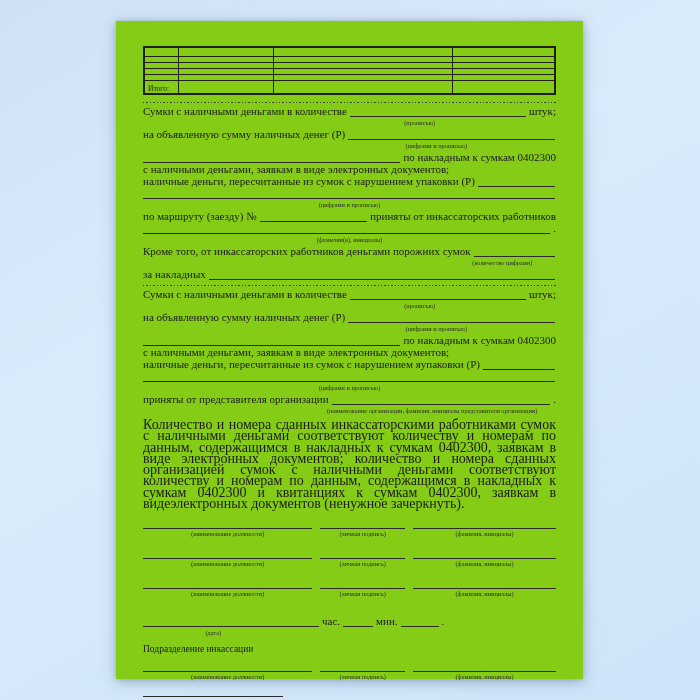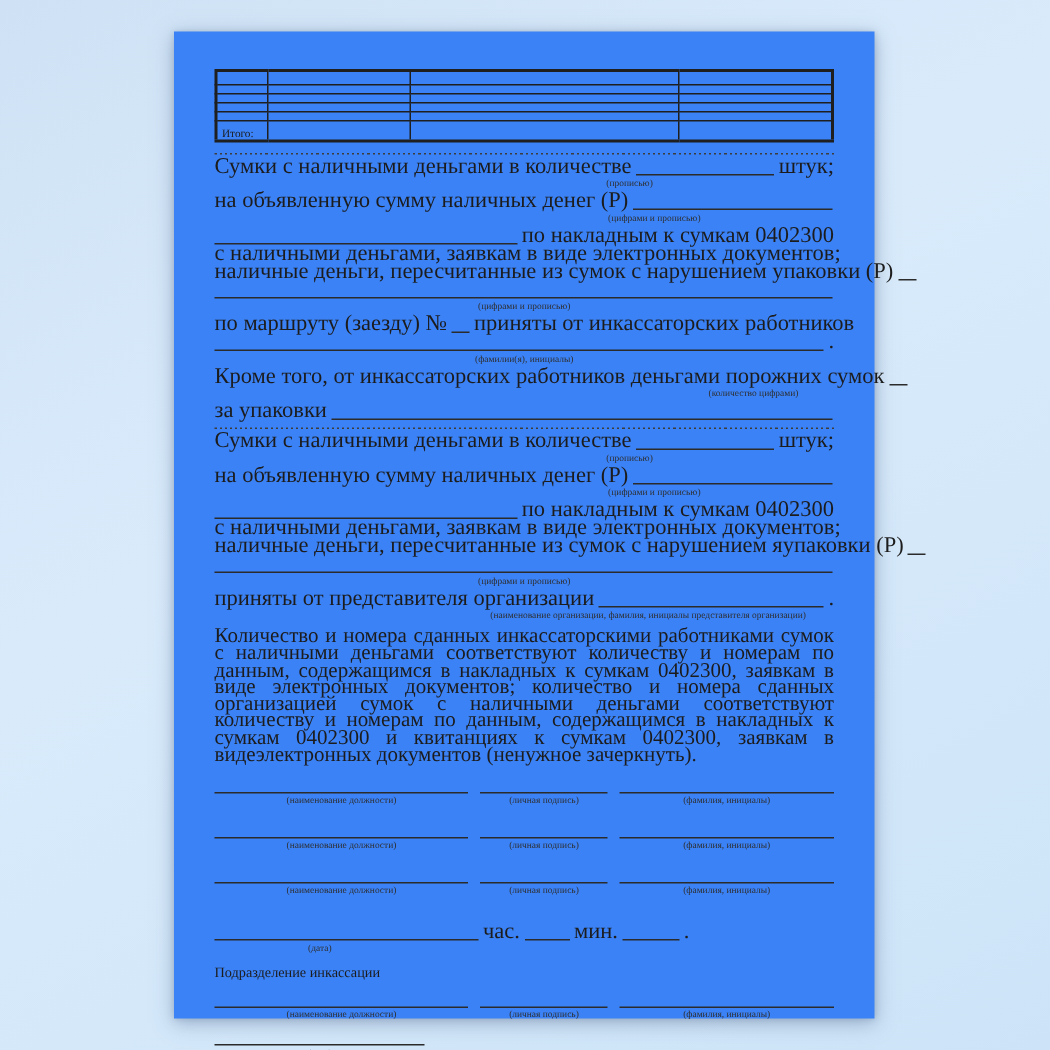--- a/index.html
+++ b/index.html
@@ -5,21 +5,21 @@
   * { margin:0; padding:0; box-sizing:border-box; }
   html,body { width:700px; height:700px; overflow:hidden; }
   body {
     background: linear-gradient(150deg, #cfe2f5 0%, #d9ebfb 40%, #cde4f8 100%);
     font-family: "Liberation Serif", "DejaVu Serif", serif;
     color:#1c1c1c;
     position:relative;
   }
   .page {
     position:absolute; left:116px; top:21px; width:467px; height:658px;
-    background:#3b82f6;
+    background:#84cc16;
     box-shadow: 0 3px 12px rgba(95,120,155,.5), 0 0 4px rgba(120,140,170,.35);
   }
   .content { padding:25px 27px 0 27px; }
 
   
   table.grid { width:100%; border-collapse:collapse; table-layout:fixed; margin-bottom:6px; }
   table.grid td {
     border:1px solid #1f1f1f;
     font-size:7.5px; line-height:9px; padding:0 3px;
     overflow:hidden; vertical-align:bottom;
@@ -29,21 +29,21 @@
   tr.r-first td{height:9px; border-top:2px solid #1f1f1f;}
   tr.r-thin td{height:6px;}
   tr.r-total td{height:14px; border-bottom:2px solid #1f1f1f;}
 
   .dots {
     height:2px; margin:4px 0 2px;
     background-image: repeating-linear-gradient(90deg,#3c3c3c 0 1.4px, transparent 1.4px 3.4px);
     background-size:100% 1.4px; background-repeat:no-repeat; background-position:bottom left;
   }
 
-  .row { display:flex; align-items:flex-end; height:12px; font-size:15px; line-height:11px; white-space:nowrap; }
+  .row { display:flex; align-items:flex-end; height:12px; font-size:11px; line-height:11px; white-space:nowrap; }
   .row .txt { flex:none; }
   .blank { flex:1 1 auto; border-bottom:1px solid #2b2b2b; height:10px; margin:0 3px; min-width:12px; }
   .blank.endcap { margin-right:1px; }
   .w176{flex:0 0 176px;} .w30{flex:0 0 30px;} .w38{flex:0 0 38px;} .w140{flex:0 0 140px; margin-left:0;}
 
   .caprow { position:relative; height:11px; font-size:6.3px; line-height:9px; color:#2e2e2e; }
   .caprow span { position:absolute; bottom:1px; transform:translateX(-50%); white-space:nowrap; }
   .at17{left:17%} .at50{left:50%} .at67{left:67%} .at70{left:70%} .at71{left:71%} .at87{left:87%}
 
   .para { font-size:14px; line-height:11.3px; text-align:justify; margin-top:3px; color:#1c1c1c; }
@@ -159,21 +159,21 @@
 
     <div class="row">
       <span class="txt">Кроме того, от инкассаторских работников деньгами порожних сумок</span>
       <span class="blank endcap"></span>
     </div>
     <div class="caprow">
         <span class="at87">(количество цифрами)</span>
       </div>
 
     <div class="row">
-      <span class="txt">за упаковки</span>
+      <span class="txt">за накладных</span>
       <span class="blank endcap"></span>
     </div>
 
     <div class="dots"></div>
 
     <div class="row">
       <span class="txt">Сумки с наличными деньгами в количестве</span>
       <span class="blank"></span>
       <span class="txt">штук;</span>
     </div>

